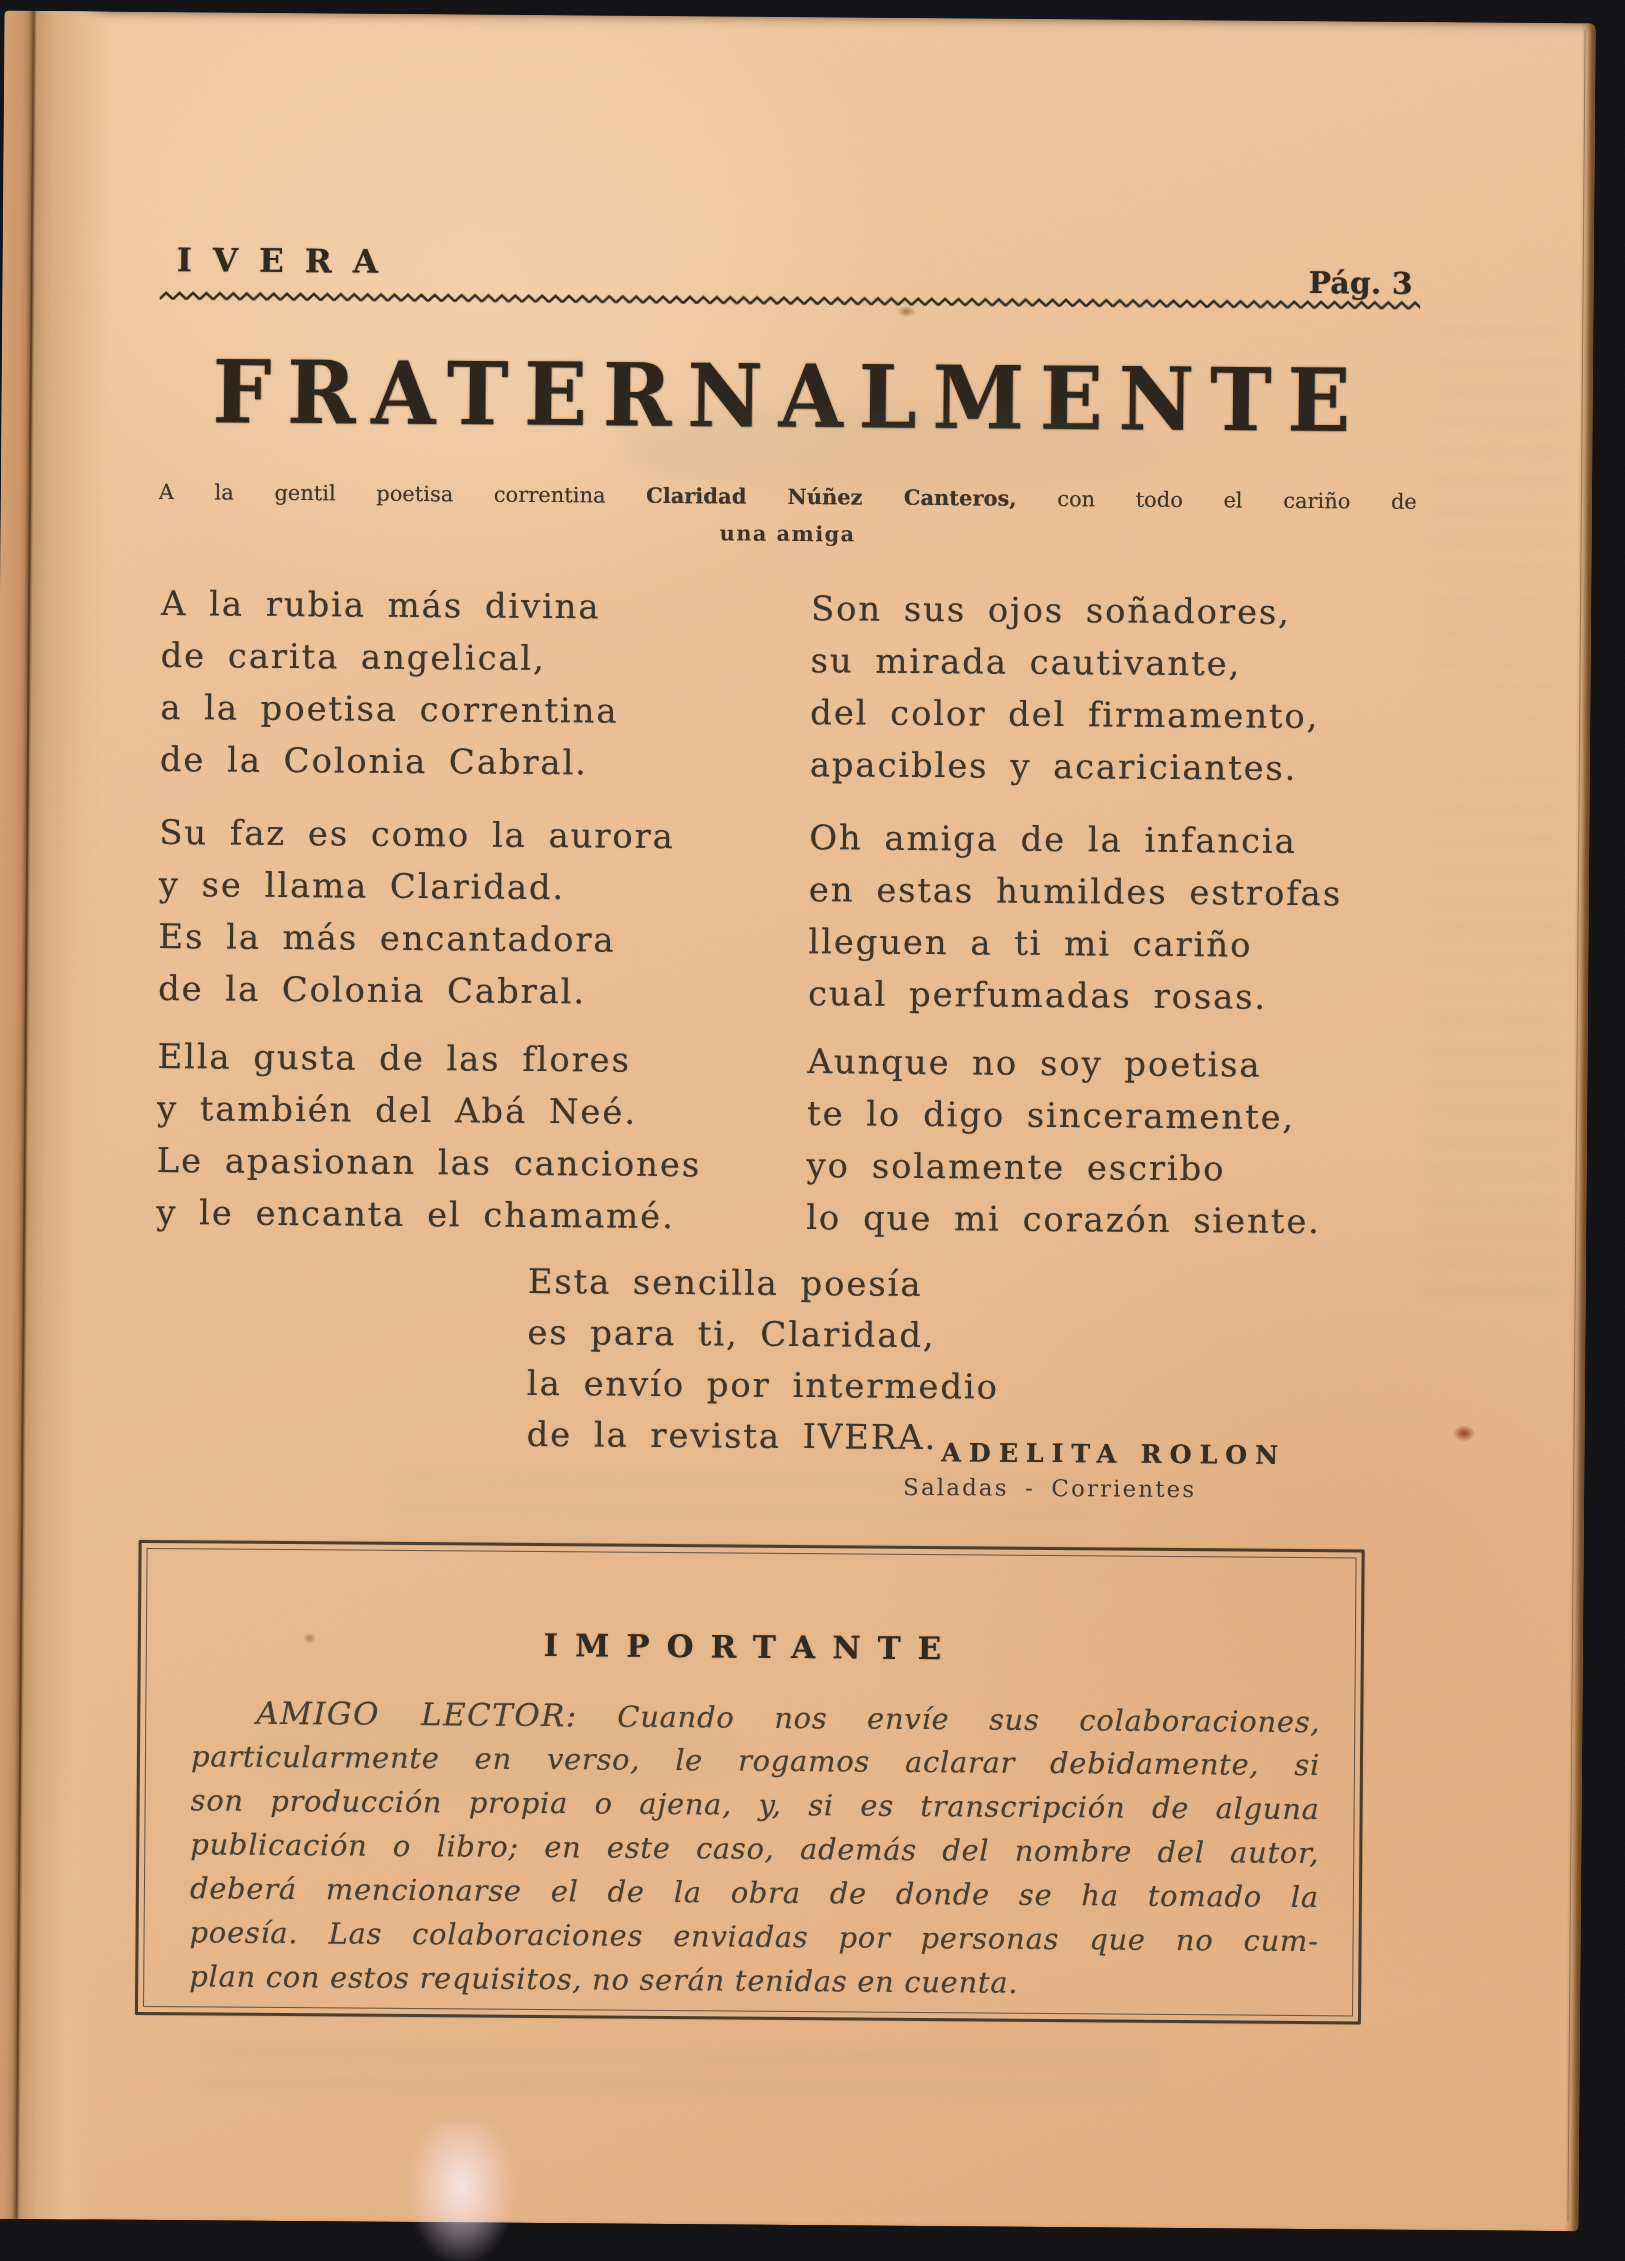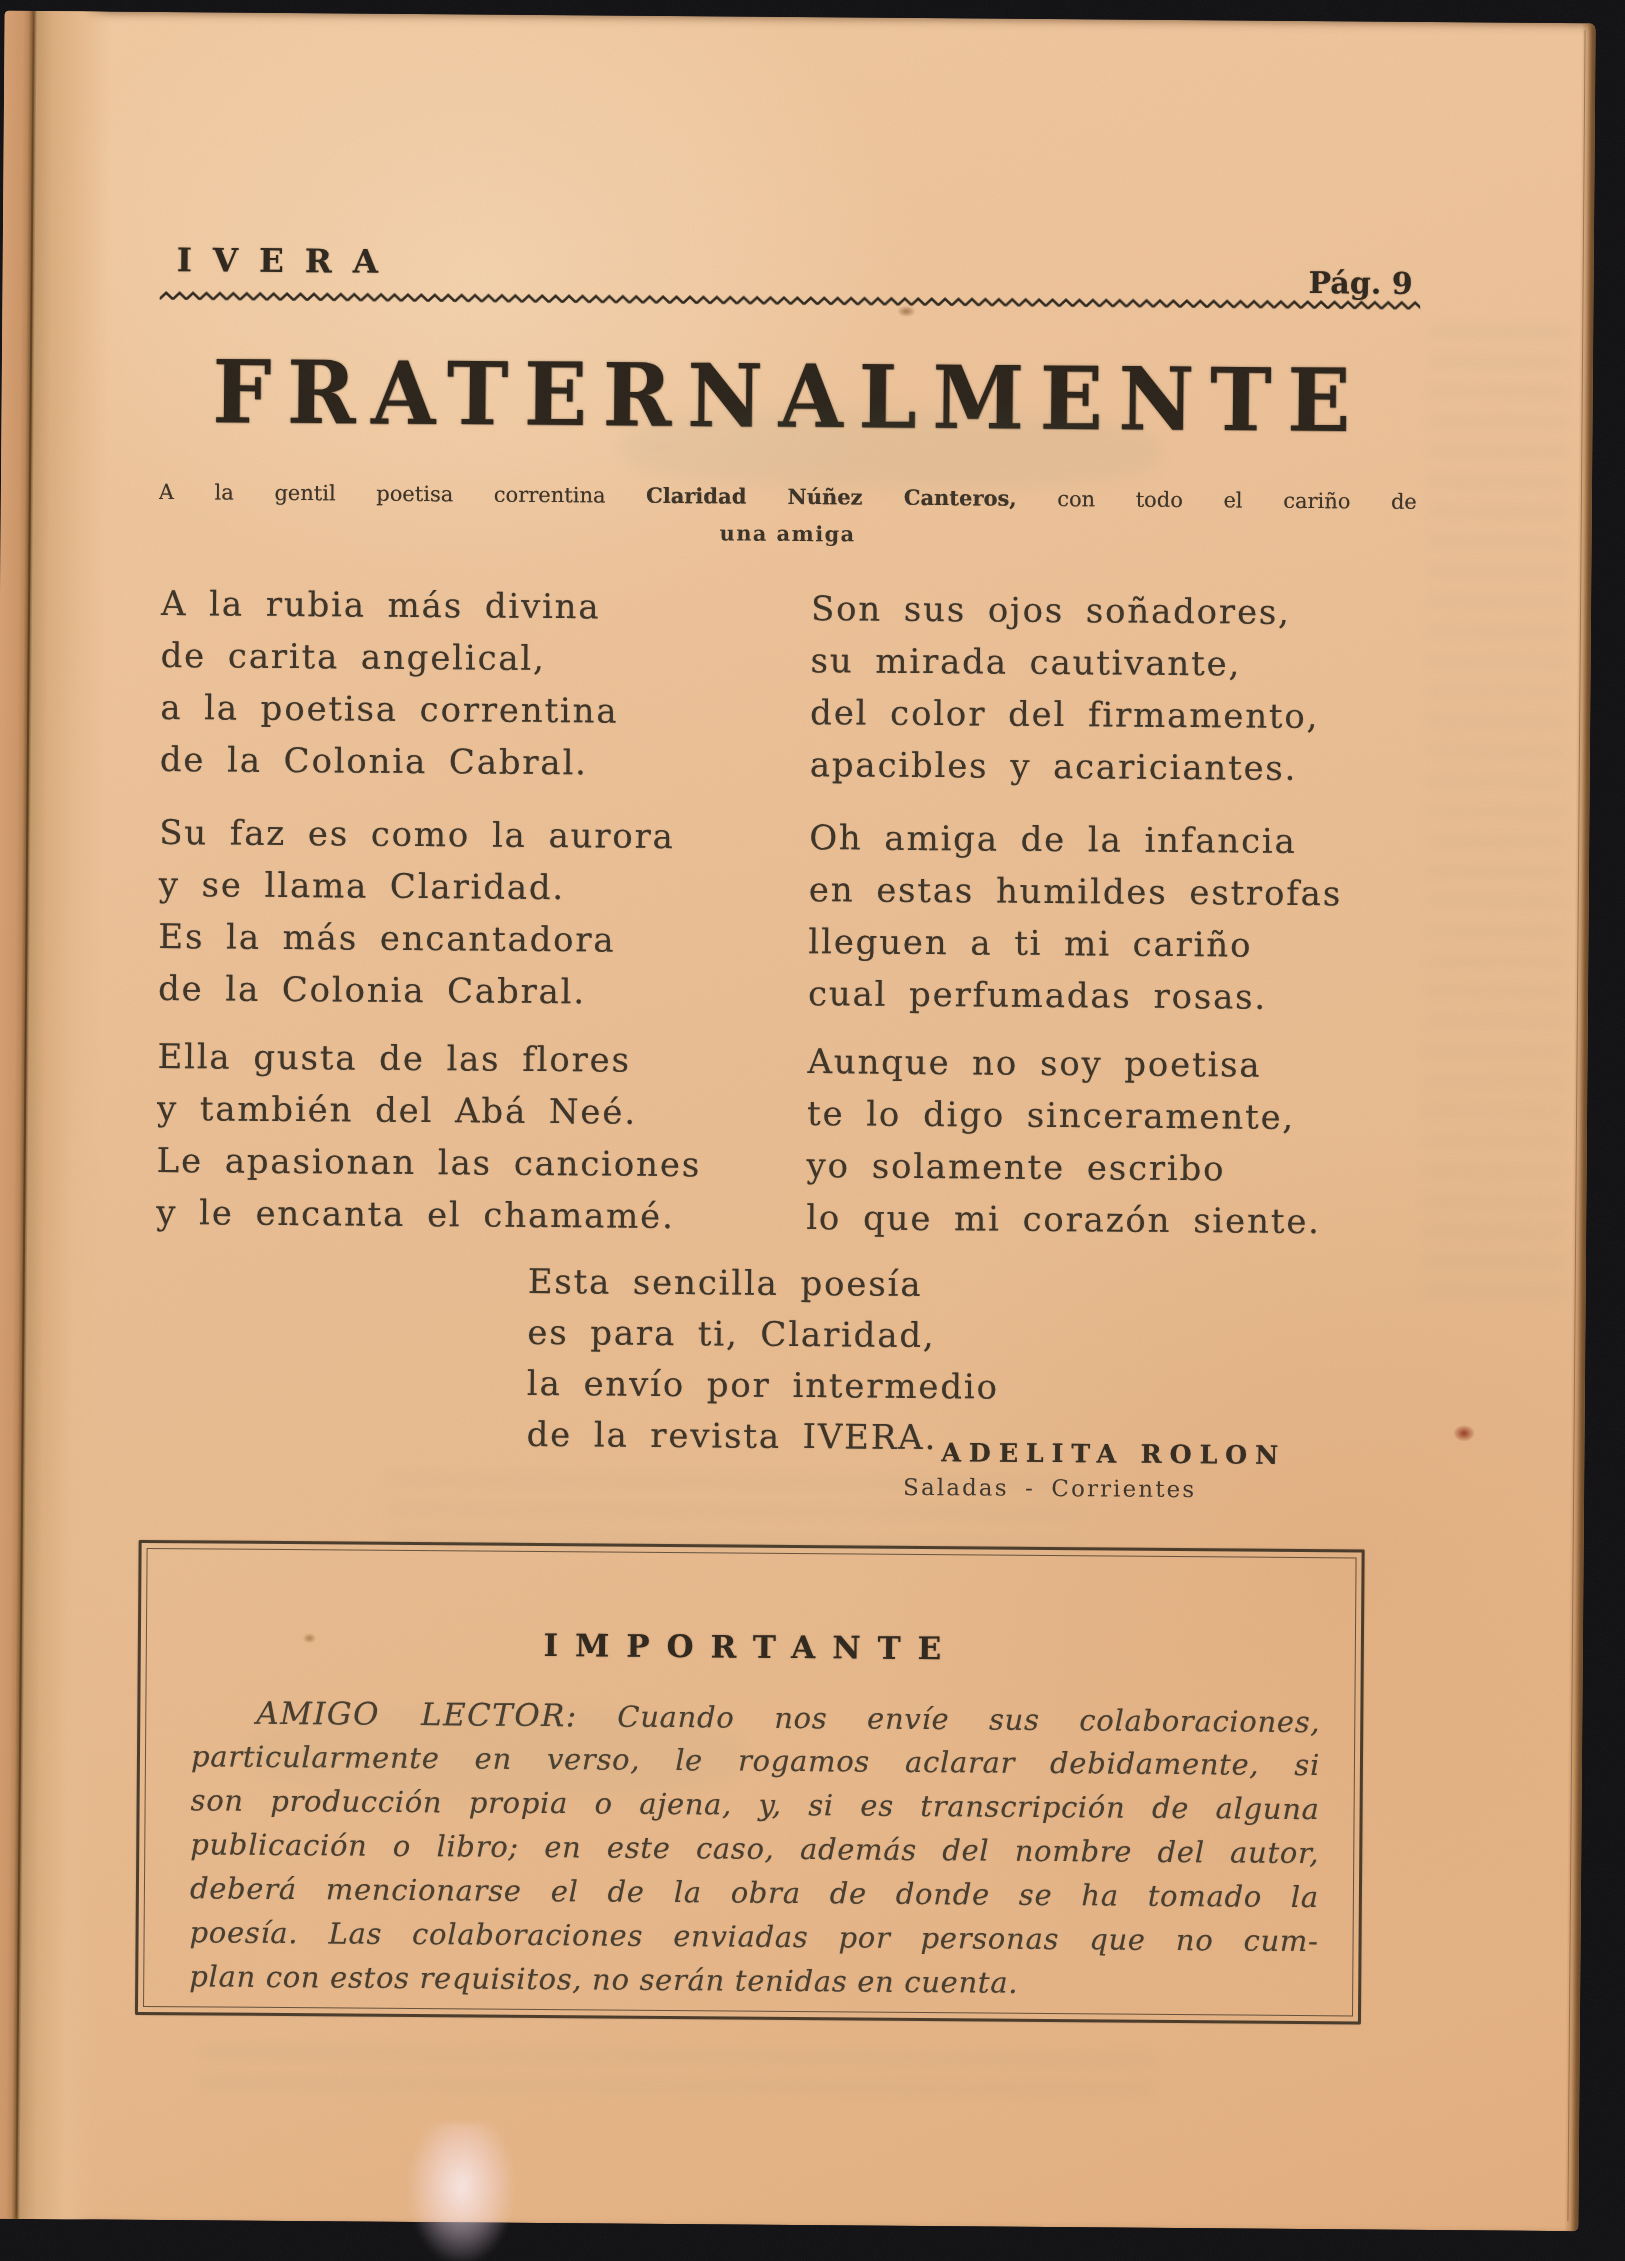--- a/index.html
+++ b/index.html
@@ -121,21 +121,21 @@
 
 <div class="page">
   <div class="gutter"></div>
   <div class="crease-line"></div>
   <div class="fore-edge"></div>
   <div class="fore-edge-line"></div>
 
   <div class="content">
 
     <div class="masthead">IVERA</div>
-    <div class="page-num">Pág. 9</div>
+    <div class="page-num">Pág. 3</div>
     <svg class="zigzag" viewBox="0 0 1784 18" preserveAspectRatio="none">
       <defs>
         <pattern id="zz" width="19" height="18" patternUnits="userSpaceOnUse">
           <path d="M0 13 L9.5 4 L19 13" fill="none" stroke="#2c251c" stroke-width="3.6"></path>
         </pattern>
       </defs>
       <rect width="1784" height="18" fill="url(#zz)"></rect>
     </svg>
 
     <h1 class="article-title">FRATERNALMENTE</h1>

